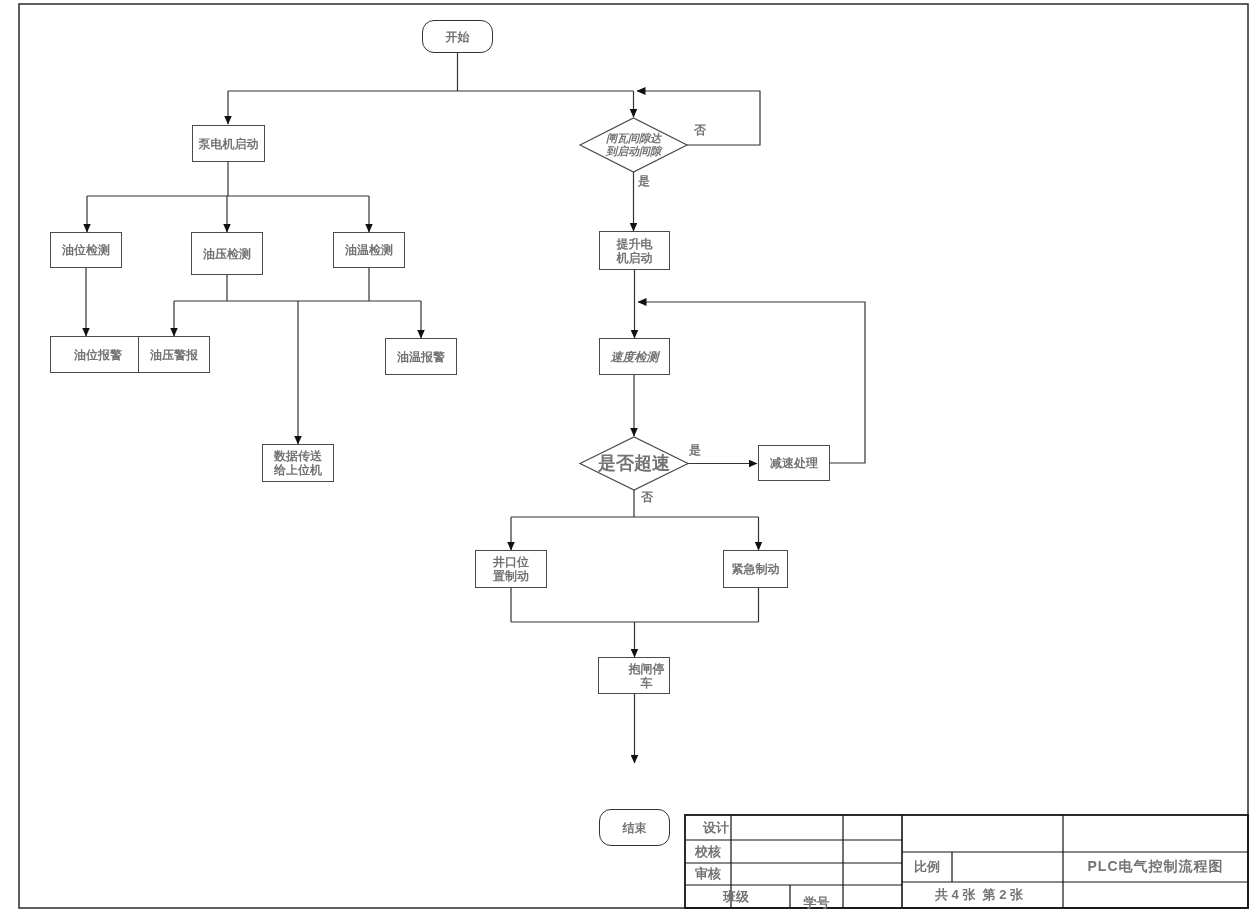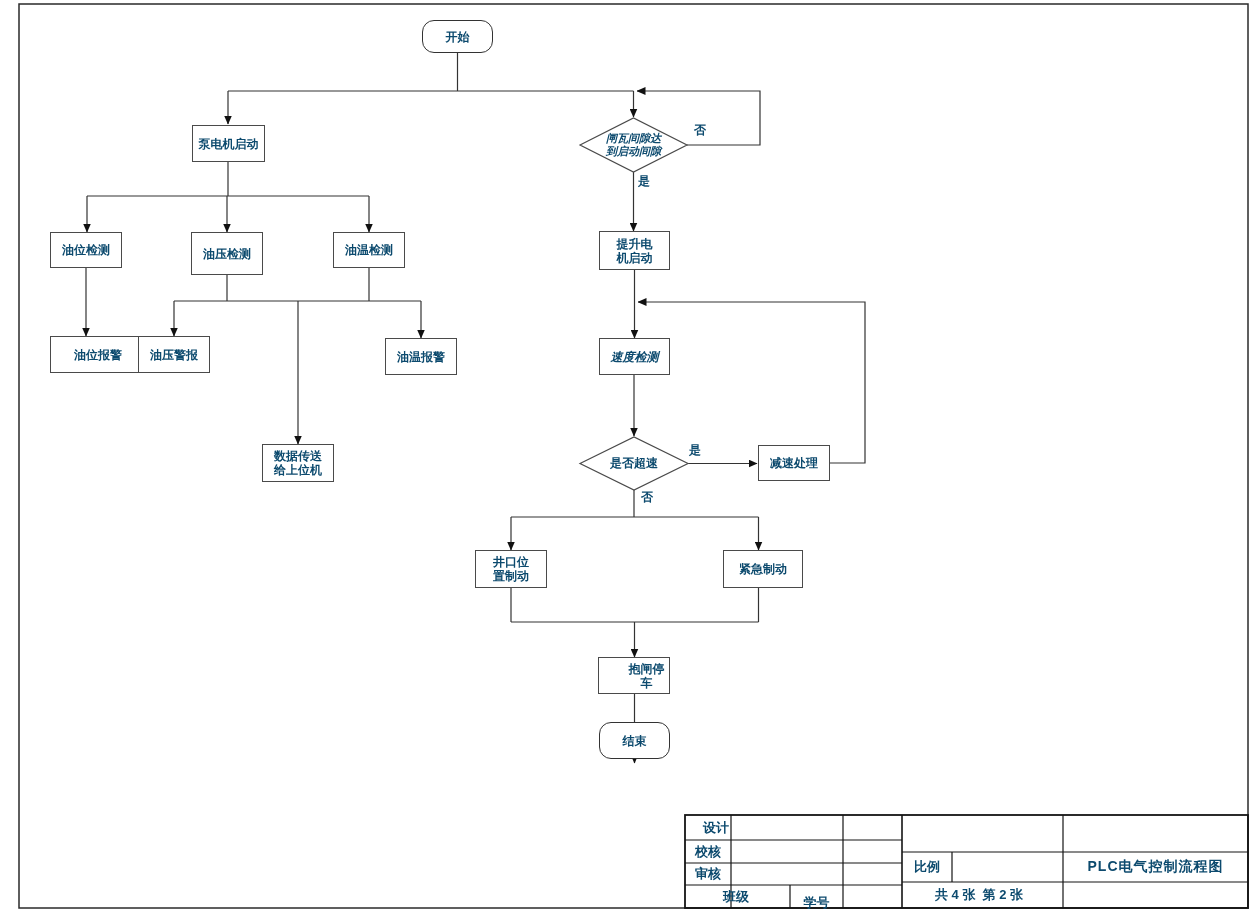--- a/index.html
+++ b/index.html
@@ -1,18 +1,18 @@
 <!DOCTYPE html>
 <html><head>
 <meta charset="utf-8">
 <style>
   html,body{margin:0;padding:0;background:#fff;}
   .canvas{
     position:relative;width:1258px;height:924px;background:#ffffff;overflow:hidden;
-    font-family:"Liberation Sans","DejaVu Sans",sans-serif;color:#0c4a6e;
+    font-family:"Liberation Sans","DejaVu Sans",sans-serif;color:#737373;
   }
   svg.layer{position:absolute;left:0;top:0;z-index:1;}
   .node{
     position:absolute;z-index:2;box-sizing:border-box;
     display:flex;align-items:center;justify-content:center;text-align:center;
     background:#fff;border:1px solid #4a4a4a;
     font-size:12px;font-weight:bold;line-height:14px;white-space:pre-line;
   }
   .node.rounded{border-radius:12px;border-color:#333;}
   .dtext{
@@ -124,31 +124,31 @@
 给上位机</div>
 
   <div class="dtext" style="left:583px;top:125px;width:101px;height:40px;font-style:italic;">闸瓦间隙达
 到启动间隙</div>
 
   <div class="node" style="left:599px;top:231px;width:71px;height:39px;">提升电
 机启动</div>
 
   <div class="node" style="left:599px;top:338px;width:71px;height:37px;font-style:italic;">速度检测</div>
 
-  <div class="dtext" style="left:588px;top:450px;width:92px;height:27px;font-size:12px;">是否超速</div>
+  <div class="dtext" style="left:588px;top:450px;width:92px;height:27px;font-size:18px;">是否超速</div>
 
   <div class="node" style="left:758px;top:445px;width:72px;height:36px;">减速处理</div>
 
   <div class="node" style="left:475px;top:550px;width:72px;height:38px;text-align:right;">井口位
 置制动</div>
-  <div class="node" style="left:723px;top:550px;width:80px;height:38px;">紧急制动</div>
+  <div class="node" style="left:723px;top:550px;width:65px;height:38px;">紧急制动</div>
 
   <div class="node" style="left:598px;top:657px;width:72px;height:37px;padding-left:25px;">抱闸停车</div>
 
-  <div class="node rounded" style="left:599px;top:722px;width:71px;height:37px;text-align:center;">结束</div>
+  <div class="node rounded" style="left:599px;top:809px;width:71px;height:37px;text-align:center;">结束</div>
 
   <div class="elabel" style="left:694px;top:124px;">否</div>
   <div class="elabel" style="left:638px;top:175px;">是</div>
   <div class="elabel" style="left:689px;top:444px;">是</div>
   <div class="elabel" style="left:641px;top:491px;">否</div>
 
   <div class="tbtext" style="left:685px;top:815px;width:62px;height:25px;">设计</div>
   <div class="tbtext" style="left:685px;top:840px;width:46px;height:23px;">校核</div>
   <div class="tbtext" style="left:685px;top:863px;width:46px;height:22px;">审核</div>
   <div class="tbtext" style="left:685px;top:885px;width:46px;height:23px;padding-left:28px;">班级</div>

